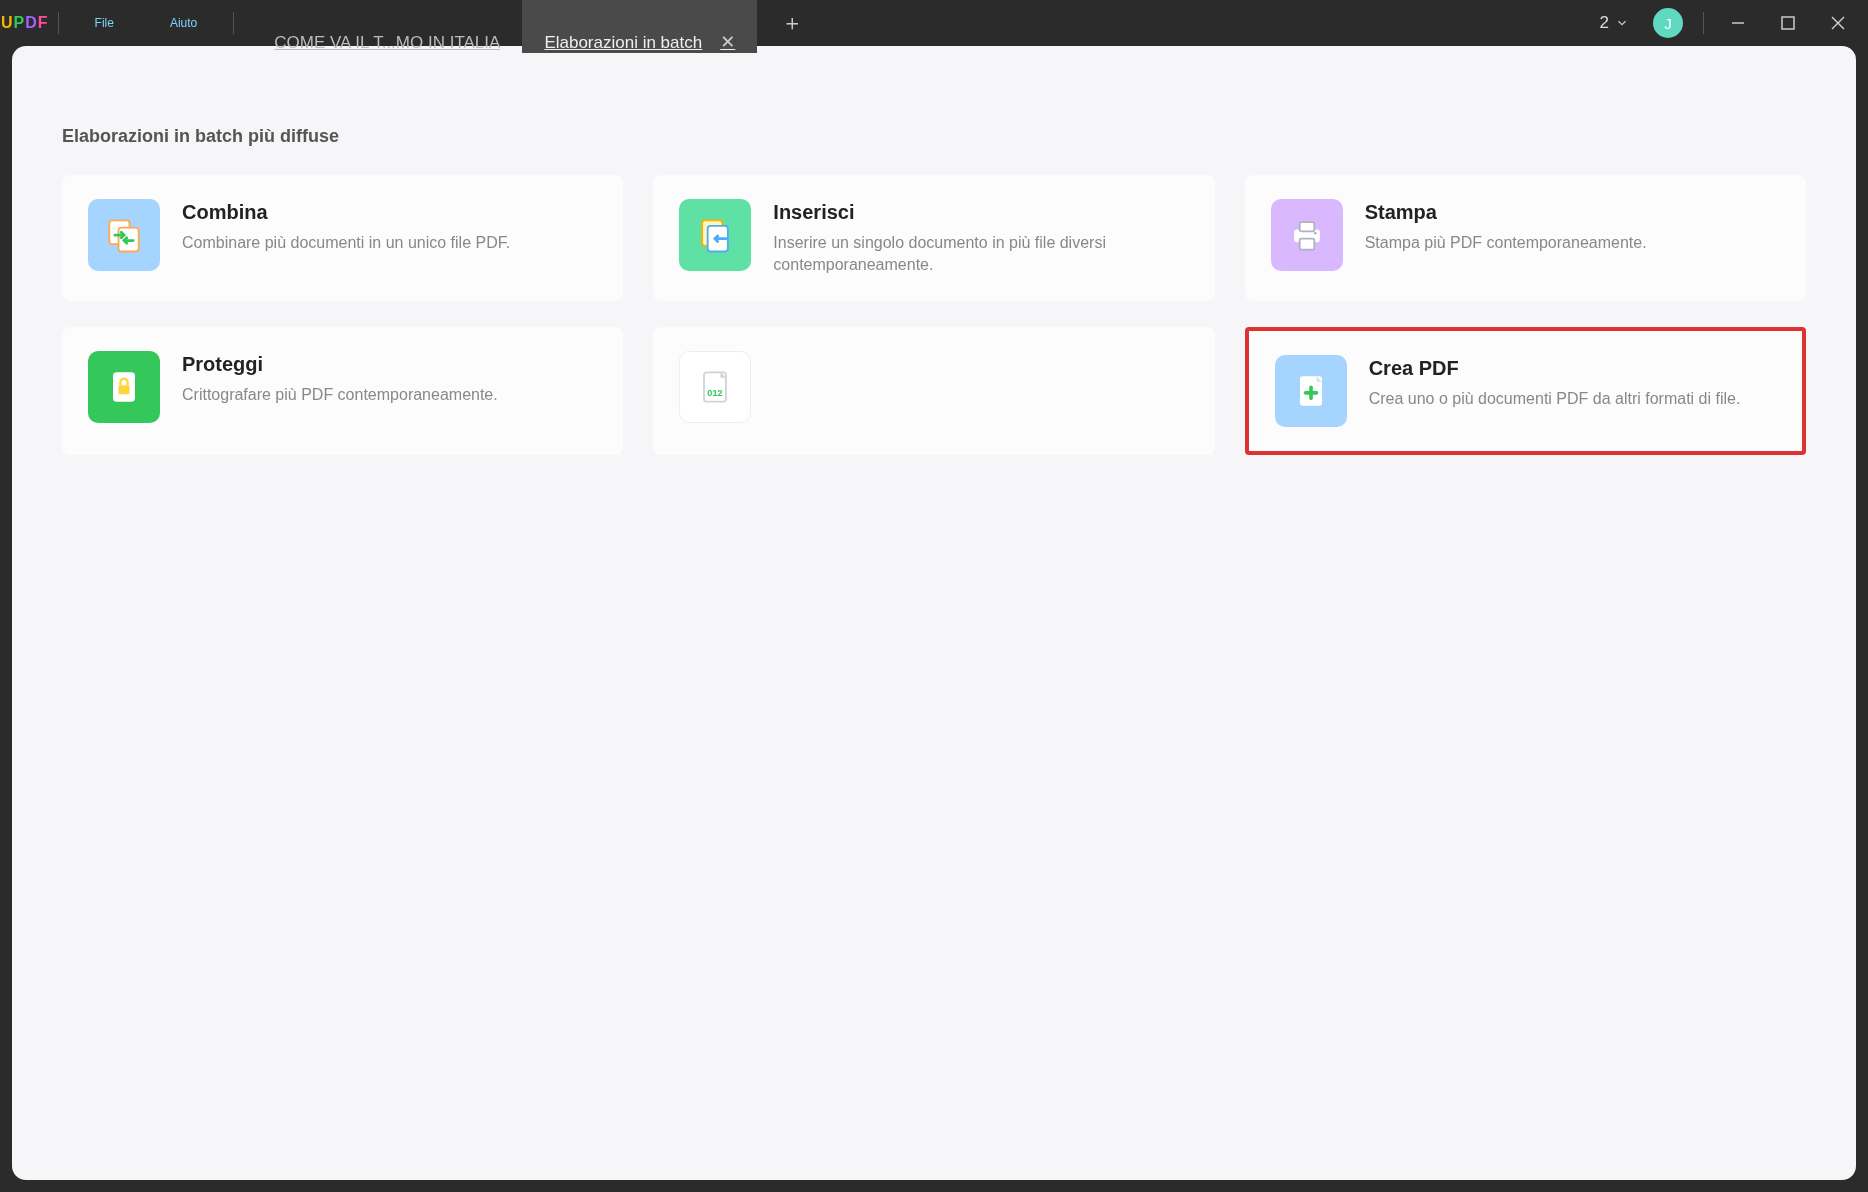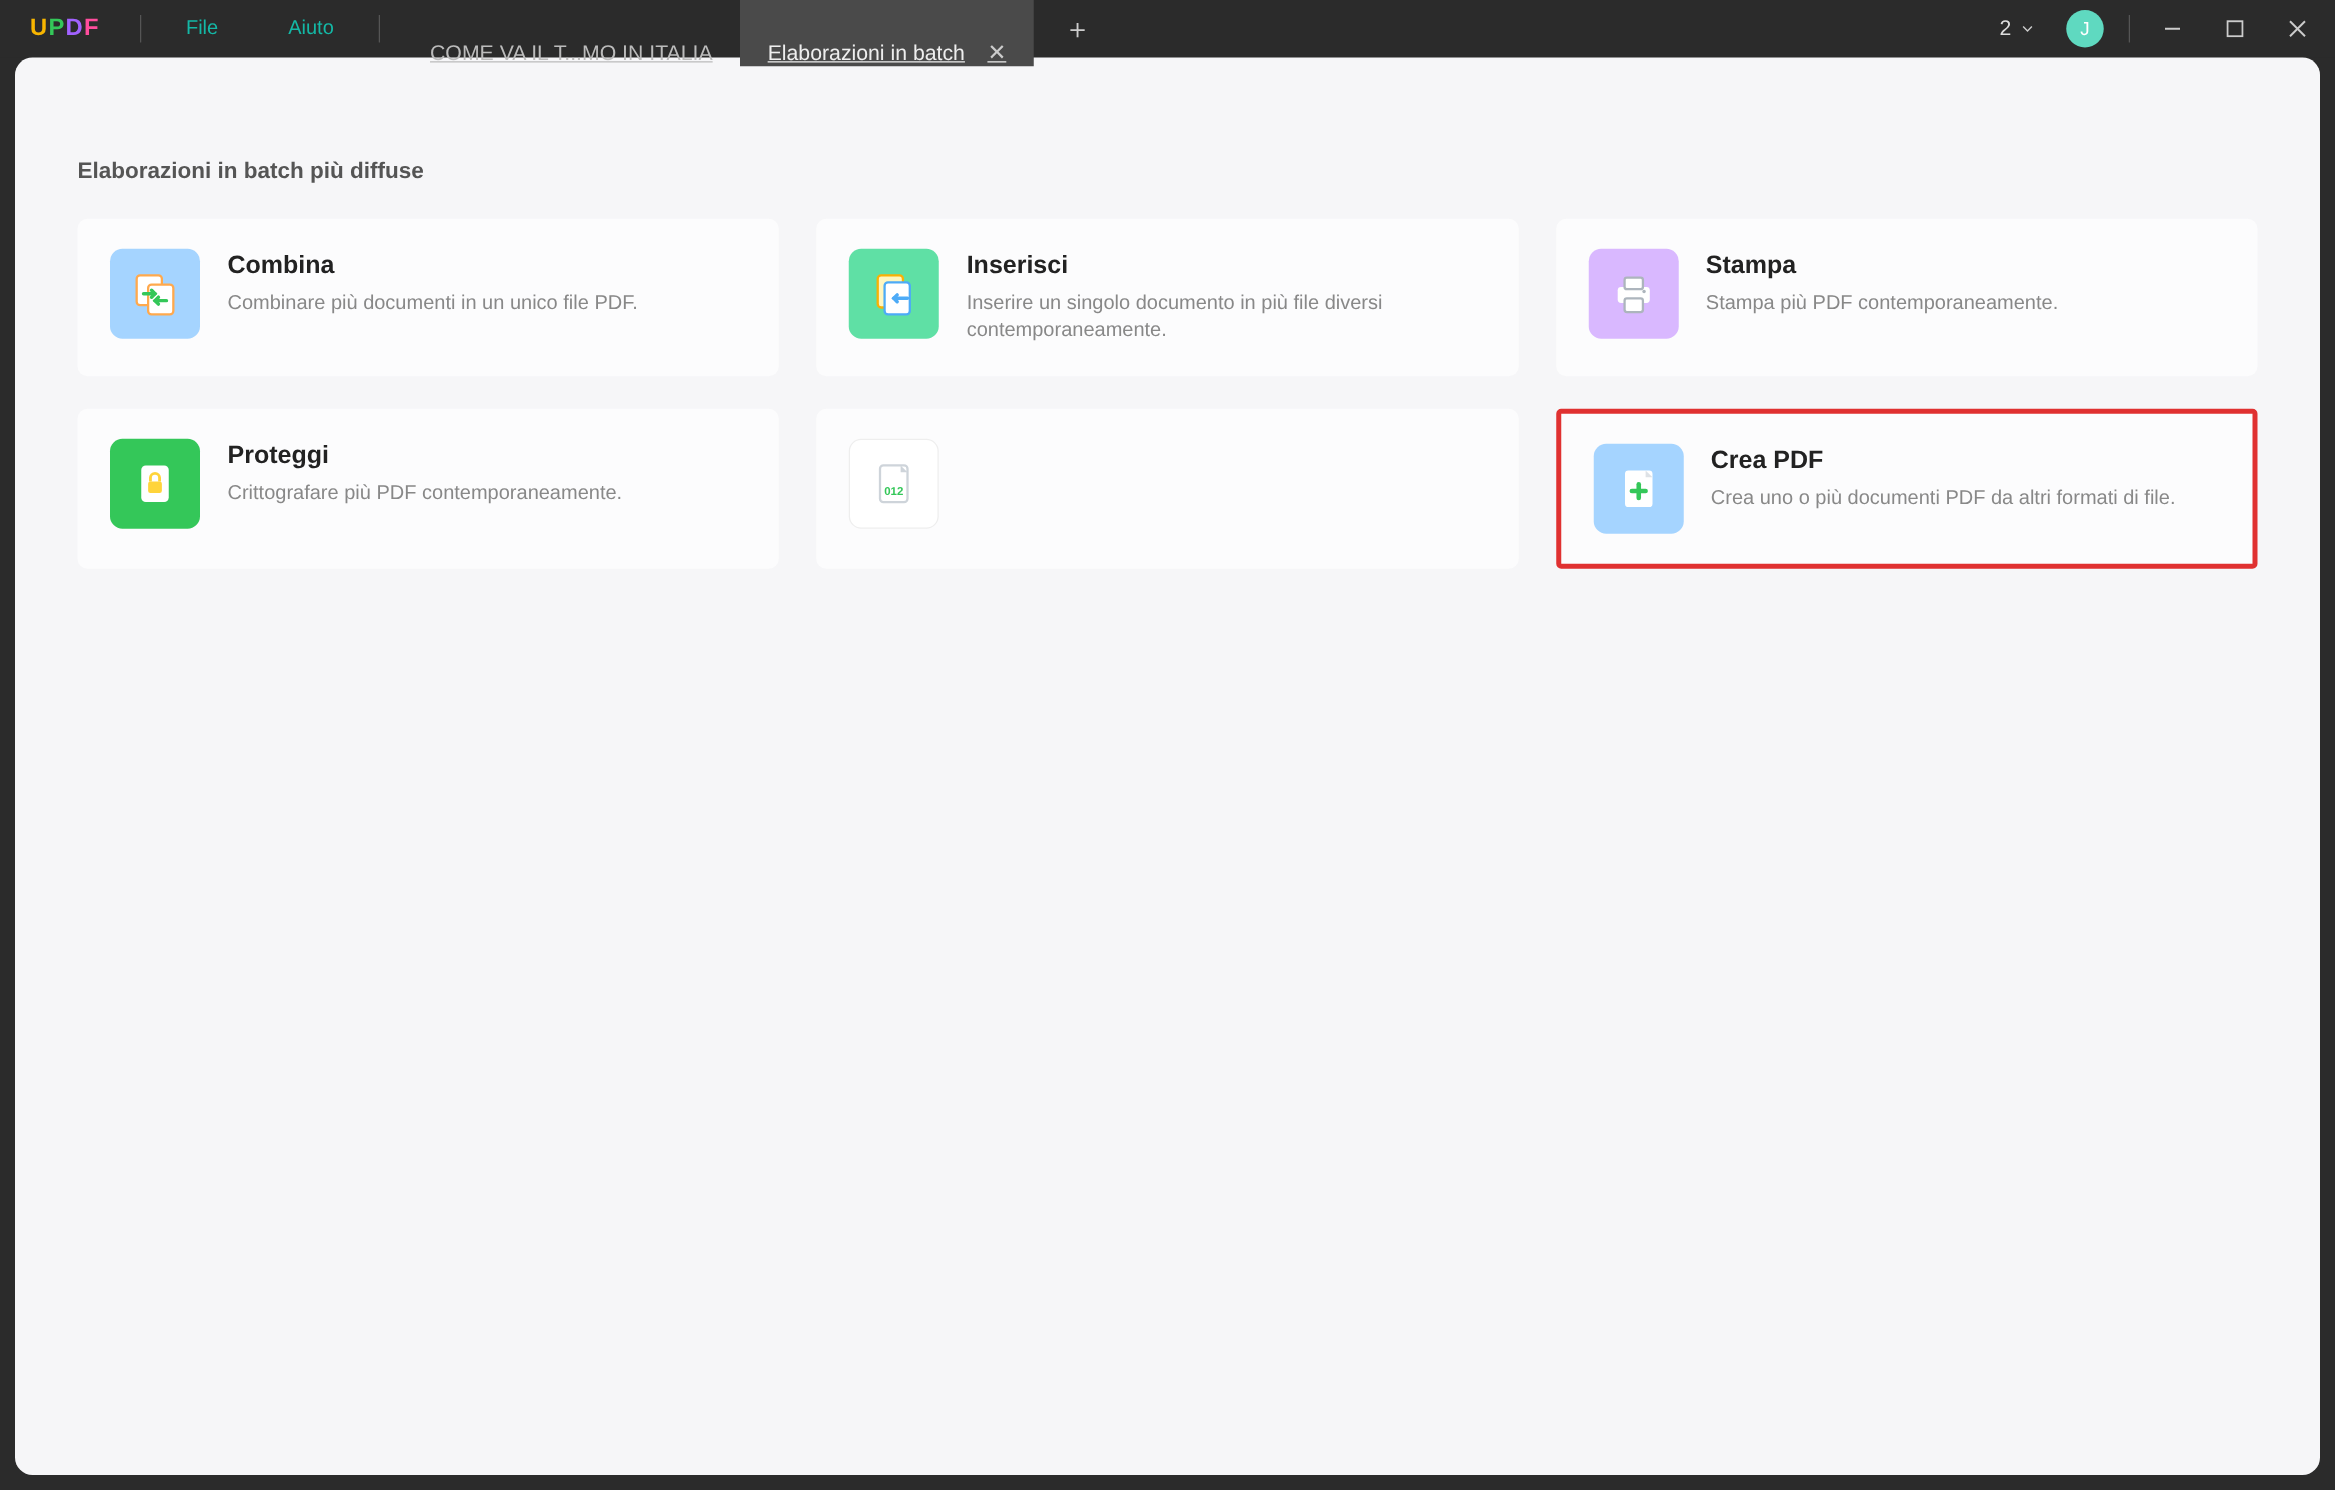--- a/index.html
+++ b/index.html
@@ -11,39 +11,39 @@
     overflow: hidden;
   }
   .titlebar {
     background: #2b2b2b;
     height: 46px;
     display: flex;
     align-items: center;
     color: #ccc;
   }
   .logo {
-    padding: 0 24px;
+    padding: 0 1px;
     font-weight: bold;
-    font-size: 19px;
+    font-size: 16px;
     letter-spacing: 1px;
   }
   .logo .u { color: #f7b500; }
   .logo .p { color: #34c759; }
   .logo .d { color: #a162ff; }
   .logo .f { color: #ff4d9d; }
   .menubar-divider {
     width: 1px;
     height: 22px;
     background: #555;
     margin: 0 8px;
   }
   .menu-item {
     padding: 0 28px;
-    font-size: 16px;
-    color: #14b8a6;
+    font-size: 12px;
+    color: #7dd3fc;
     cursor: pointer;
     line-height: 46px;
   }
   .tabs {
     display: flex;
     align-items: center;
     flex: 1;
     margin-left: 10px;
   }
   .tab {

